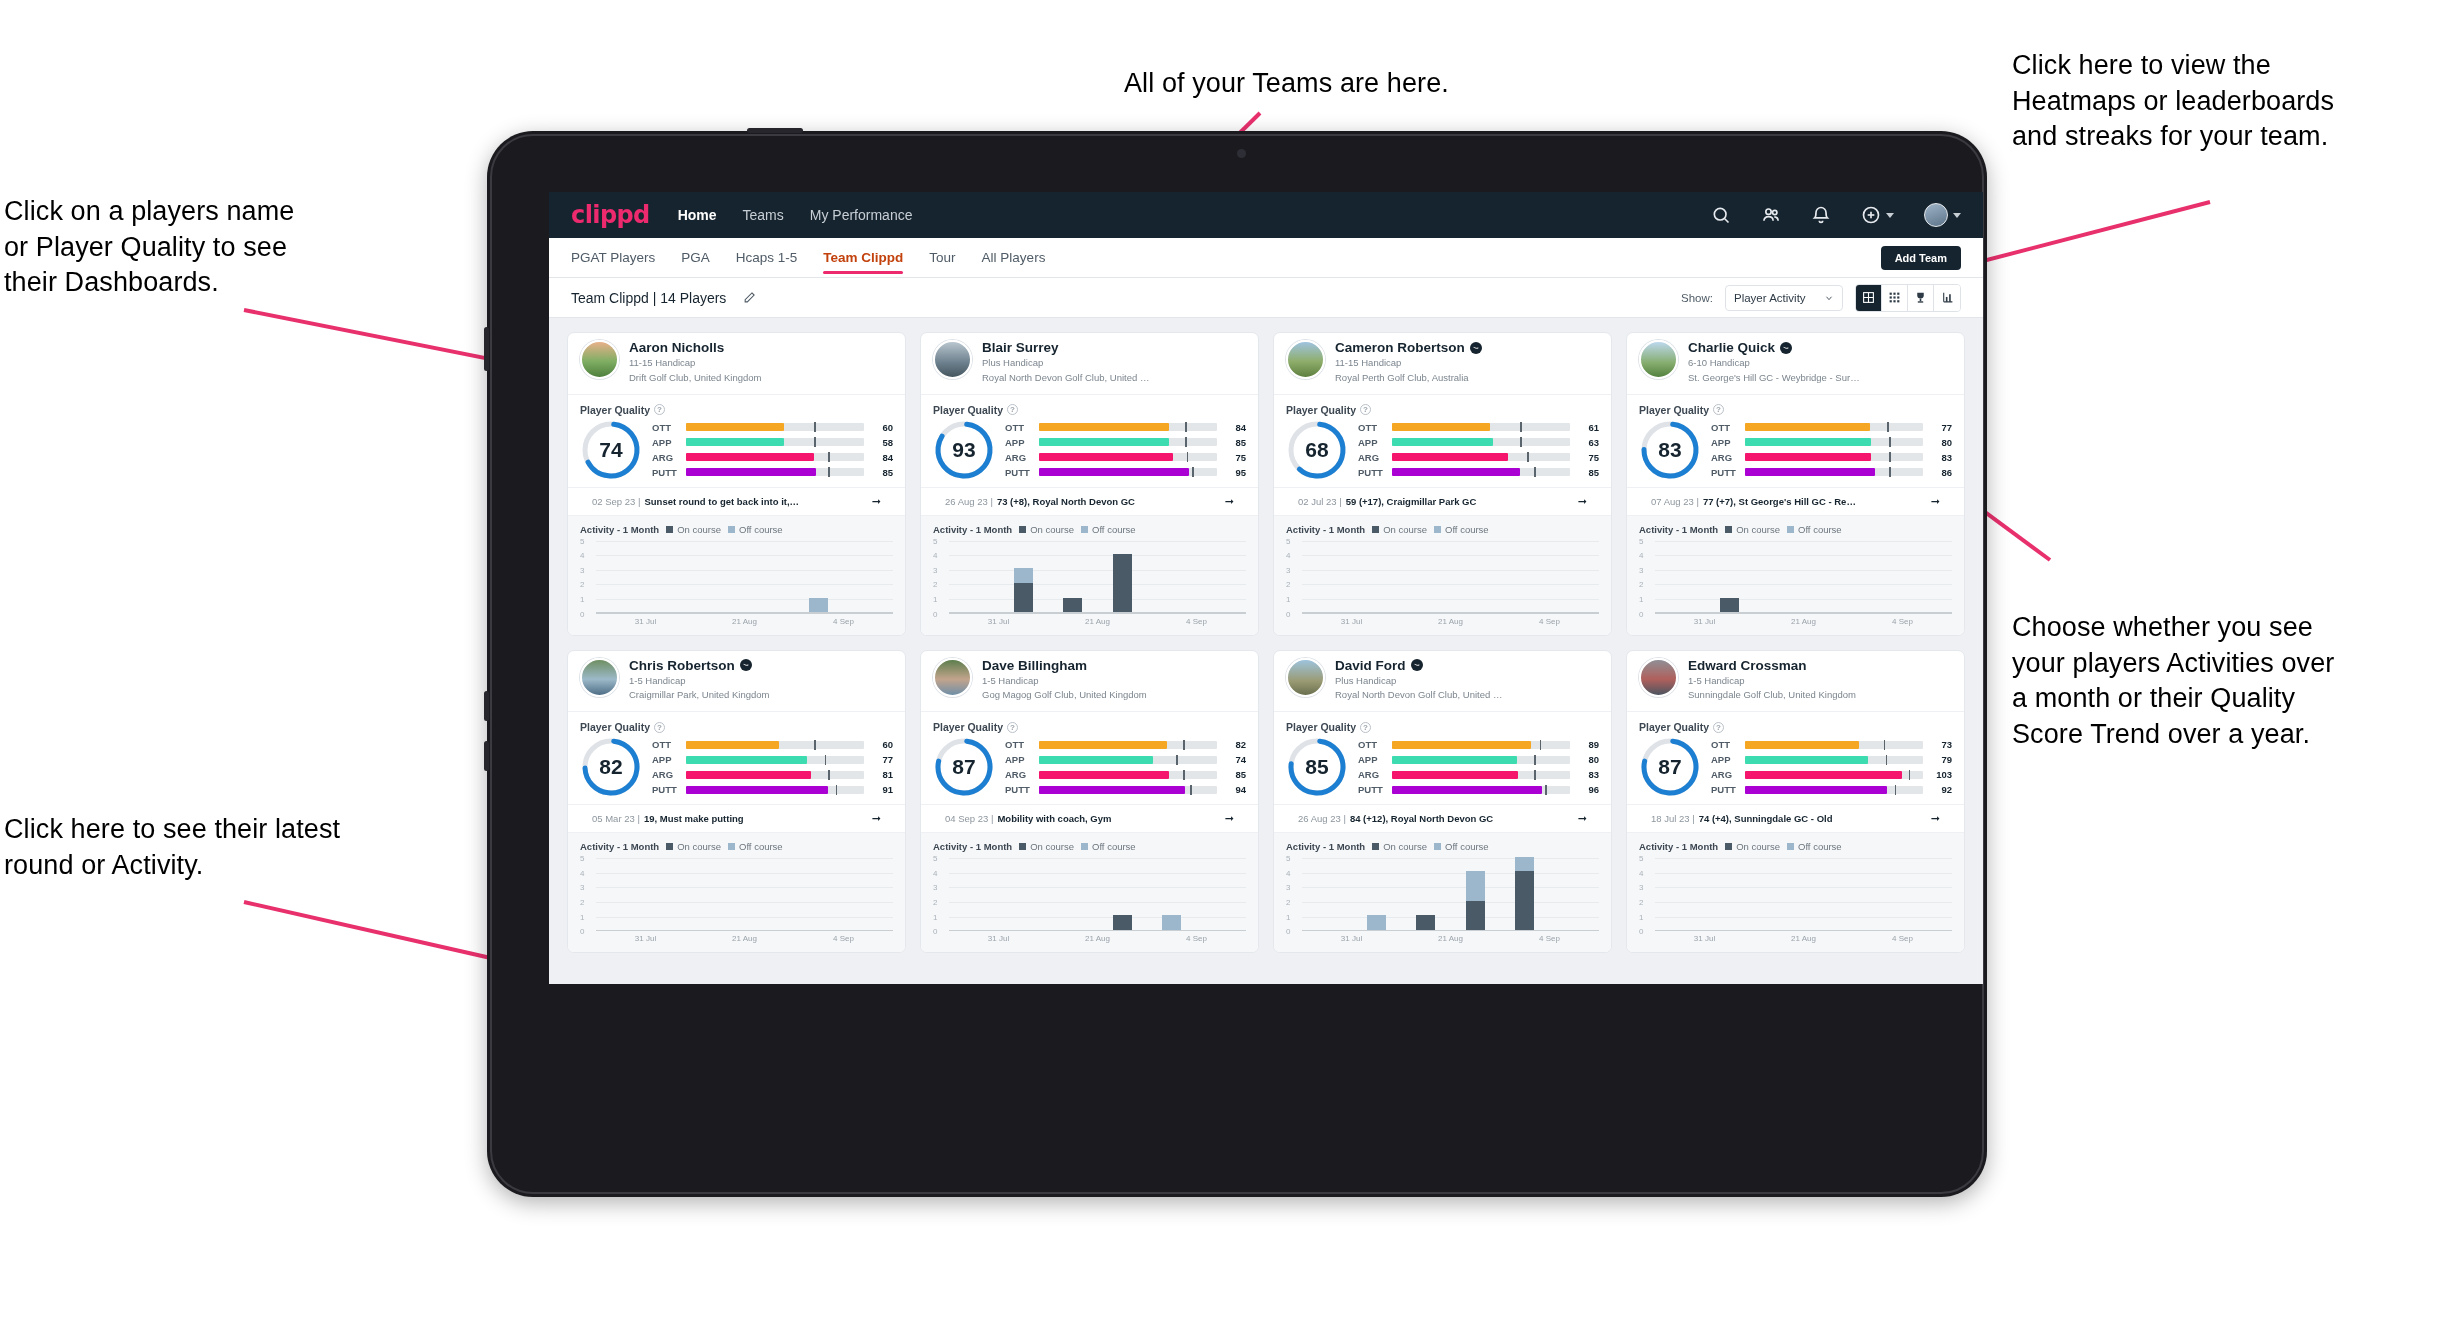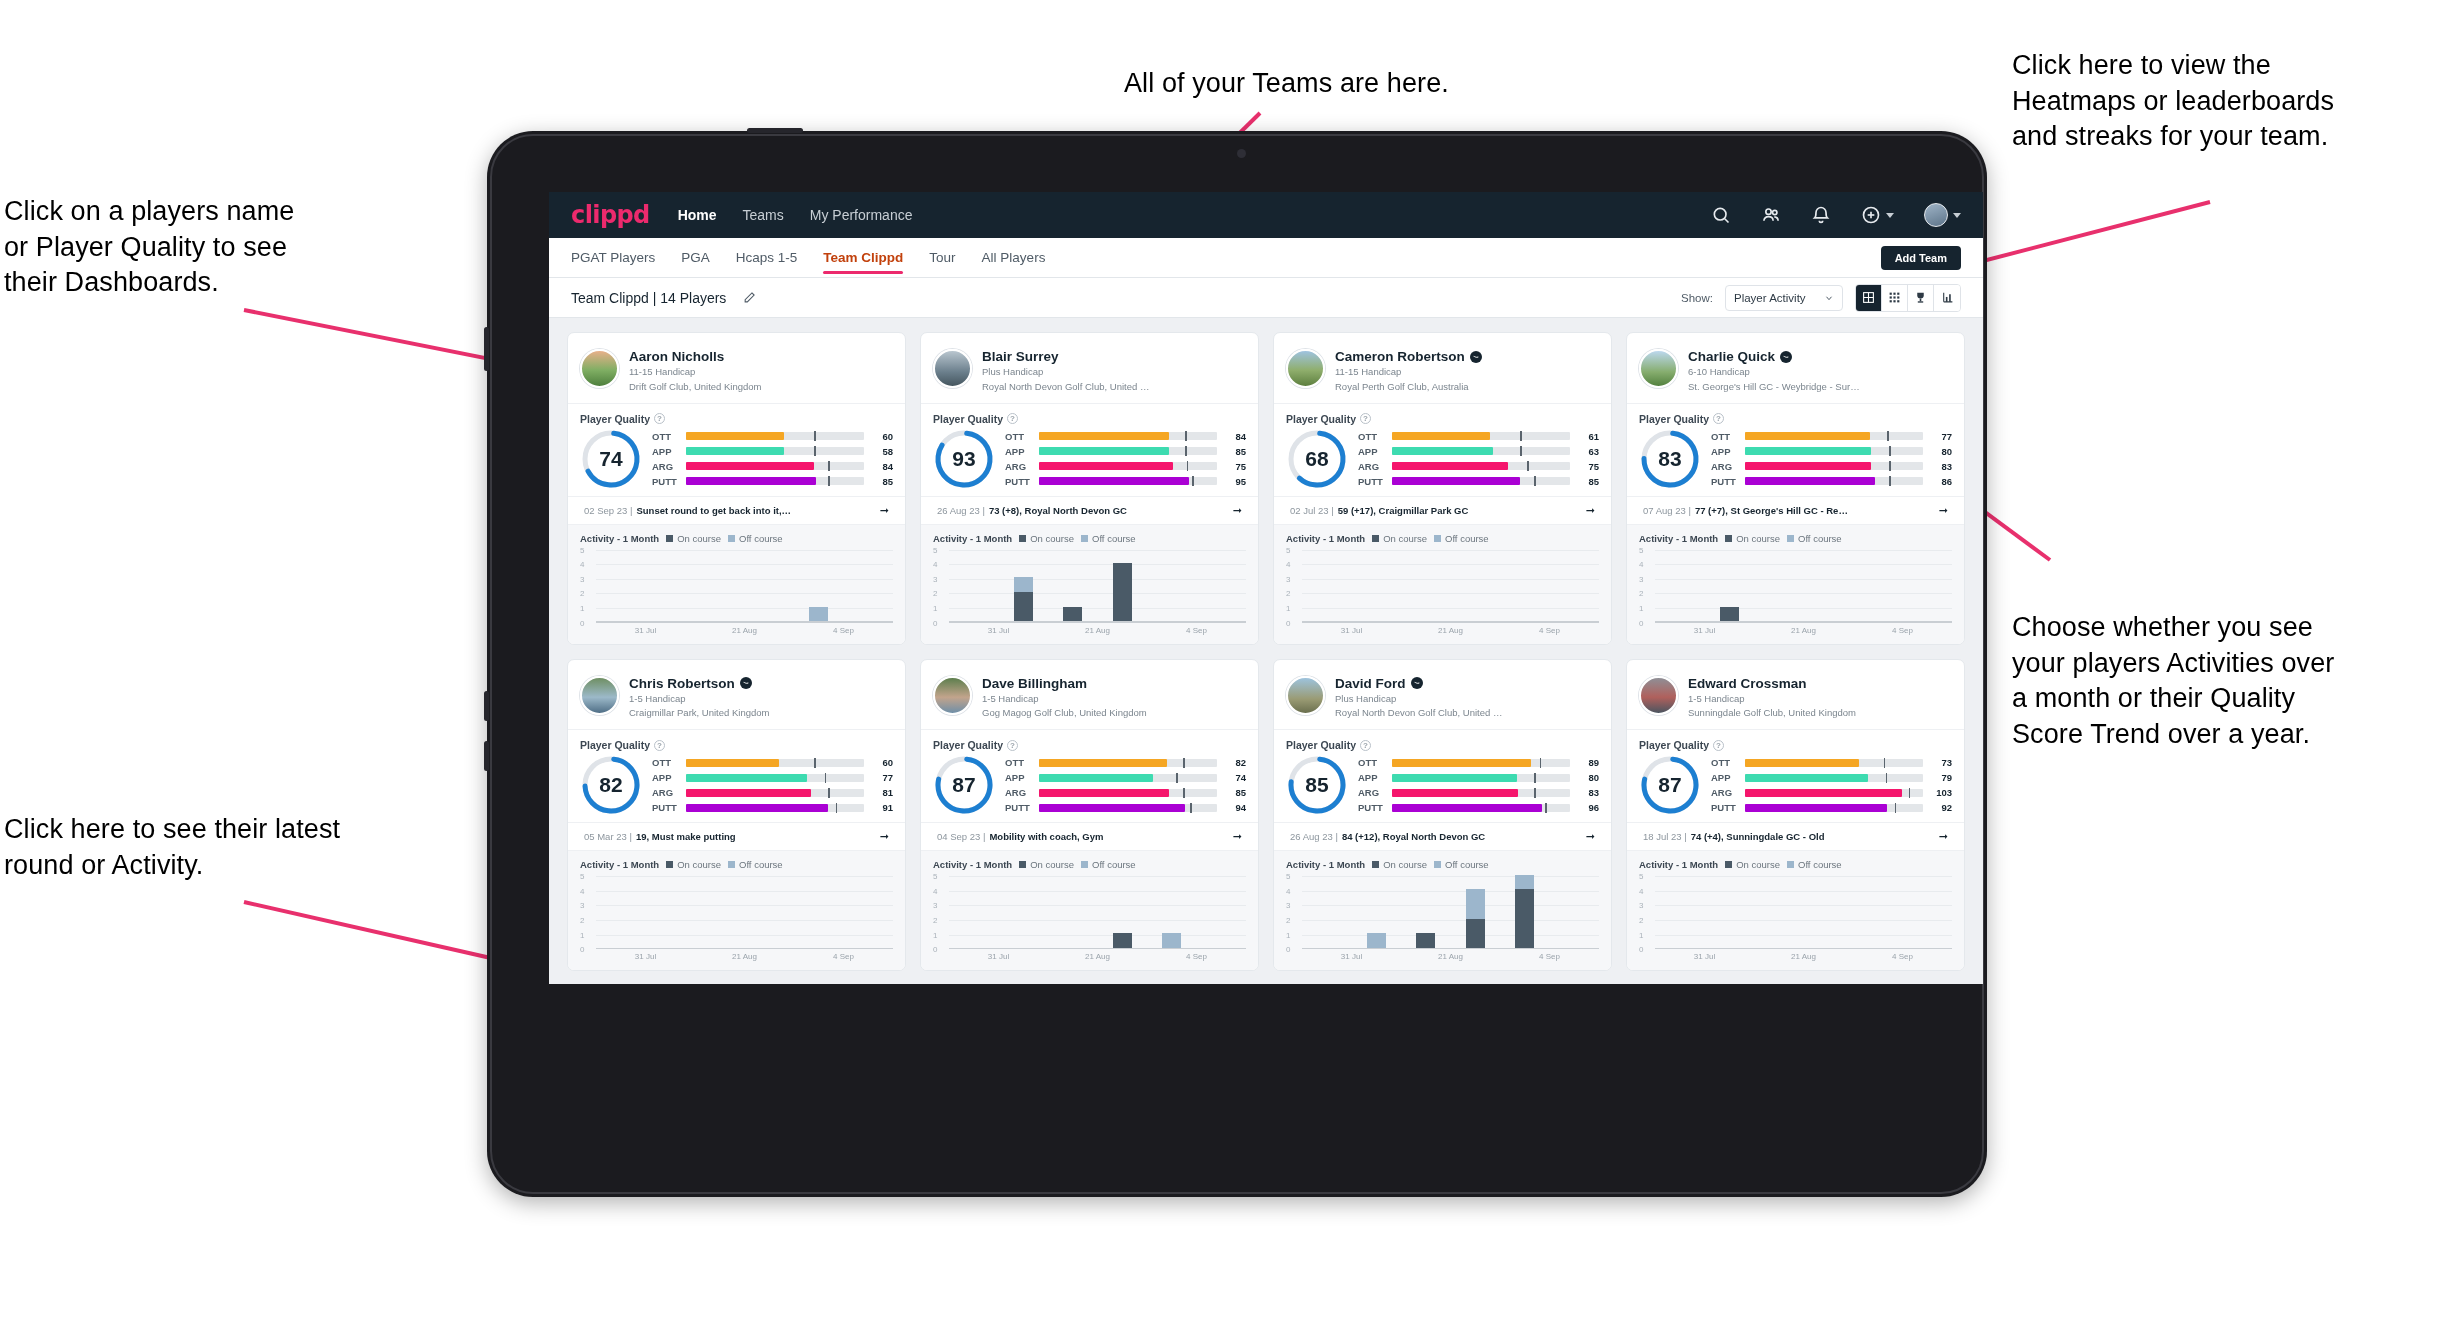--- a/index.html
+++ b/index.html
@@ -60,21 +60,21 @@
     display:flex; align-items:center; padding:0 8px; font-size:11.5px; color:#2e3a45; }
   .seg { display:flex; border:1px solid #dfe3e8; border-radius:4px; overflow:hidden; }
   .seg > div { width:26px; height:26px; display:flex; align-items:center; justify-content:center;
     border-right:1px solid #dfe3e8; background:#fff; }
   .seg > div:last-child { border-right:0; }
   .seg > div.on { background:#16242f; }
 
   
   .grid { padding:14px 18px; display:grid; grid-template-columns:repeat(4,1fr); gap:14px; }
   .card { background:#fff; border:1px solid #e4e8ec; border-radius:7px; overflow:hidden; }
-  .card-head { display:flex; gap:10px; padding:16px 12px 9px; }
+  .card-head { display:flex; gap:10px; padding:7px 12px 9px; }
   .pfp { width:39px; height:39px; border-radius:50%; flex:none; border:2px solid #fff;
     box-shadow:0 0 0 1px #dfe3e8; background-size:cover; }
   .pname { font-size:13.5px; font-weight:700; color:#16242f; display:flex; align-items:center; gap:5px; }
   .verif { width:12px;height:12px;border-radius:50%;background:#16242f;display:inline-flex;
     align-items:center;justify-content:center;flex:none; }
   .psub { font-size:9.5px; color:#7b858e; margin-top:2px; line-height:1.35;
     white-space:nowrap; overflow:hidden; text-overflow:ellipsis; max-width:172px; }
 
   .pq-sect { border-top:1px solid #eef0f3; padding:9px 12px 6px; }
   .pq-title { font-size:10.5px; font-weight:700; color:#3c4752; display:flex; align-items:center; gap:4px; }
@@ -85,21 +85,21 @@
   .ring .val { position:absolute; inset:0; display:flex; align-items:center; justify-content:center;
     font-size:21px; font-weight:700; color:#16242f; }
   .metrics { flex:1; }
   .mrow { display:flex; align-items:center; gap:7px; height:15px; }
   .mlbl { font-size:9.5px; font-weight:600; color:#4f5b66; width:27px; }
   .mbar { flex:1; height:8px; background:#e3e6e9; border-radius:1px; position:relative; }
   .mfill { position:absolute; left:0; top:0; bottom:0; border-radius:1px; }
   .mtick { position:absolute; top:-1px; bottom:-1px; width:1.6px; background:#5a646d; }
   .mval { font-size:9.5px; font-weight:700; color:#16242f; width:22px; text-align:right; }
 
-  .last-round { display:flex; align-items:center; padding:7px 16px; border-top:1px solid #eef0f3;
+  .last-round { display:flex; align-items:center; padding:7px 24px; border-top:1px solid #eef0f3;
     font-size:9.5px; color:#8d969e; gap:4px; }
   .lr-b { font-weight:700; color:#16242f; white-space:nowrap; overflow:hidden;
     text-overflow:ellipsis; max-width:156px; }
   .lr-arrow { margin-left:auto; color:#16242f; font-size:11px; }
 
   .act { background:#f6f7f9; border-top:1px solid #eef0f3; padding:8px 12px 9px; }
   .act-head { display:flex; align-items:center; gap:7px; font-size:9.5px; }
   .act-title { font-weight:700; color:#3c4752; }
   .lg { display:flex; align-items:center; gap:4px; color:#6b757e; }
   .sw { width:7px;height:7px;display:inline-block; }

